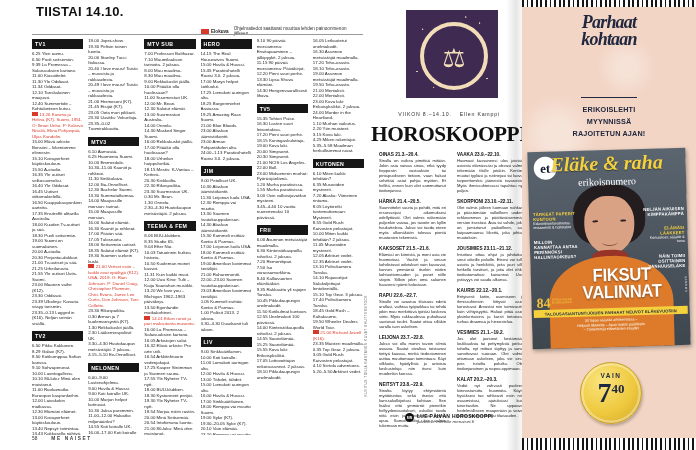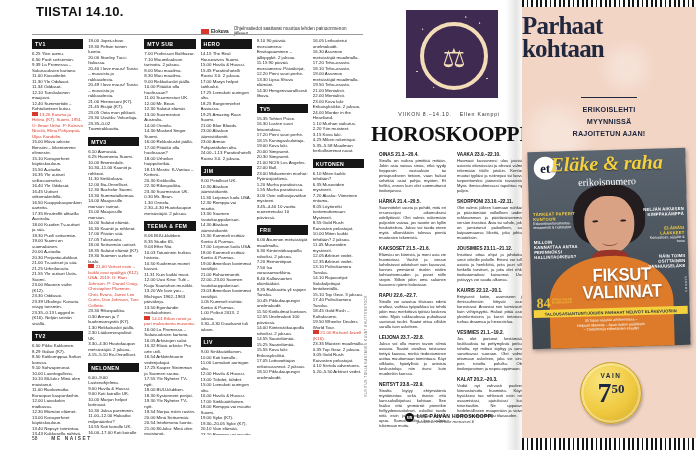--- a/index.html
+++ b/index.html
@@ -50,21 +50,21 @@
   
   .ad{position:absolute;left:522px;top:0;width:174px;height:450px;background:
       radial-gradient(circle at 20% 30%,rgba(255,255,255,.35) 0 14px,transparent 40px),
       radial-gradient(circle at 75% 60%,rgba(214,160,140,.25) 0 20px,transparent 50px),
       radial-gradient(circle at 60% 15%,rgba(255,255,255,.3) 0 10px,transparent 30px),
       #f2d5c5;}
   .gutter{position:absolute;left:506px;top:0;width:18px;height:450px;background:linear-gradient(90deg,rgba(0,0,0,0) 0%,rgba(0,0,0,.10) 55%,rgba(0,0,0,0) 100%);pointer-events:none;}
   .perforation{position:absolute;left:0;width:174px;height:7px;background:repeating-linear-gradient(90deg,#151515 0 1.8px,#fdfdfd 1.8px 4.6px);}
   .perforation.top{top:0;}
   .perforation.bottom{top:438px;height:12px;}
-  .ad-title{position:absolute;left:0;top:14px;width:174px;text-align:left;font-family:"Liberation Serif",serif;font-weight:bold;font-size:25px;line-height:.92;color:#20273f;letter-spacing:-.8px;}
+  .ad-title{position:absolute;left:0;top:14px;width:174px;text-align:center;font-family:"Liberation Serif",serif;font-weight:bold;font-size:18px;line-height:.92;color:#20273f;letter-spacing:-.8px;font-style:italic;}
   .ad-divider{position:absolute;left:59px;top:97px;width:56px;border-top:1.4px solid #20273f;}
   .ad-subhead{position:absolute;left:0;top:104px;width:174px;text-align:center;font-size:7.6px;font-weight:bold;line-height:1.55;letter-spacing:.2px;color:#20273f;transform:scaleX(.95);}
   
   .cover{position:absolute;left:8px;top:150px;width:158px;height:197px;transform:rotate(-1.6deg);background:linear-gradient(180deg,#5b656f 0%,#4a535c 55%,#3e464e 100%);box-shadow:1px 2px 4px rgba(0,0,0,.35);overflow:hidden;}
   .cover-hair{position:absolute;left:44px;top:34px;width:72px;height:62px;background:#241d20;border-radius:46% 46% 40% 40%;}
   .cover-face{position:absolute;left:55px;top:46px;width:50px;height:58px;background:#daa284;border-radius:48% 48% 55% 55%;}
   .cover-smile{position:absolute;left:72px;top:88px;width:16px;height:7px;border-bottom:1.6px solid #8c4f3c;border-radius:0 0 50% 50%;}
   .cover-eyes{position:absolute;left:63px;top:70px;width:34px;height:3px;display:flex;justify-content:space-between;}
   .cover-eyes i{width:6px;height:2.2px;background:#2a2023;border-radius:50%;}
   .cover-scarf{position:absolute;left:62px;top:100px;width:36px;height:16px;background:#973327;border-radius:40%;}
@@ -511,17 +511,17 @@
         <div>Helposti liikkeelle – Apua isoihin päätöksiin</div>
         <div>– Tärkeimmät eläkeläisten etuudet</div>
       </div>
     <div class="cover-sanoma">SANOMA</div>
   </div>
 
   <div class="coin">
     <span class="coin-prefix">VAIN</span>
     <span class="coin-price">
       <span class="coin-euros">7</span>
-      <span class="coin-cents">50</span>
+      <span class="coin-cents">40</span>
     </span>
   </div>
   <div class="perforation bottom"></div>
 </div>
 
 </body></html>

